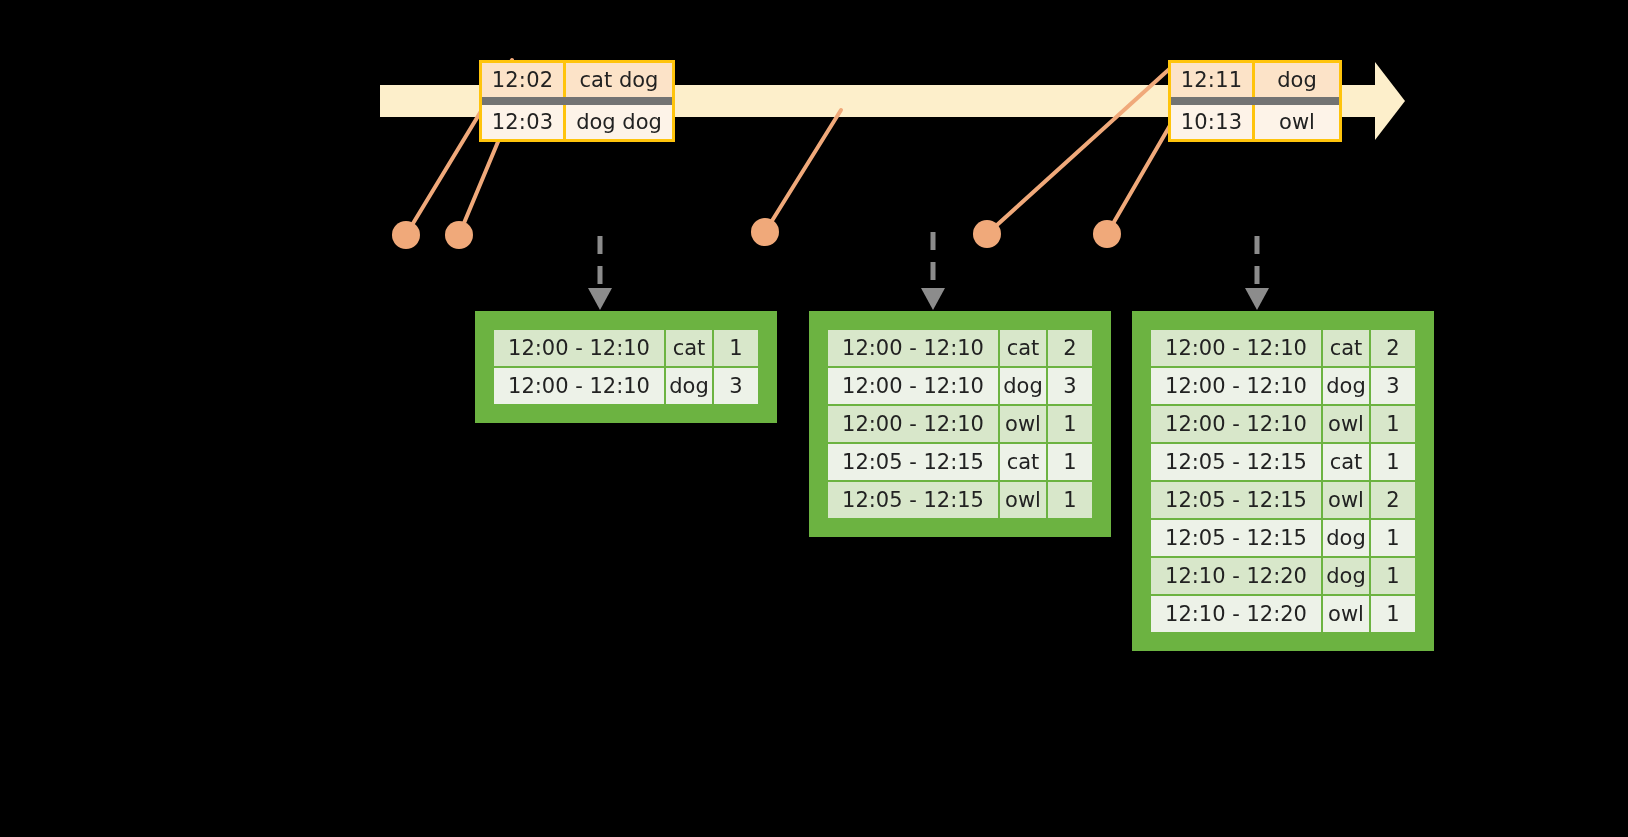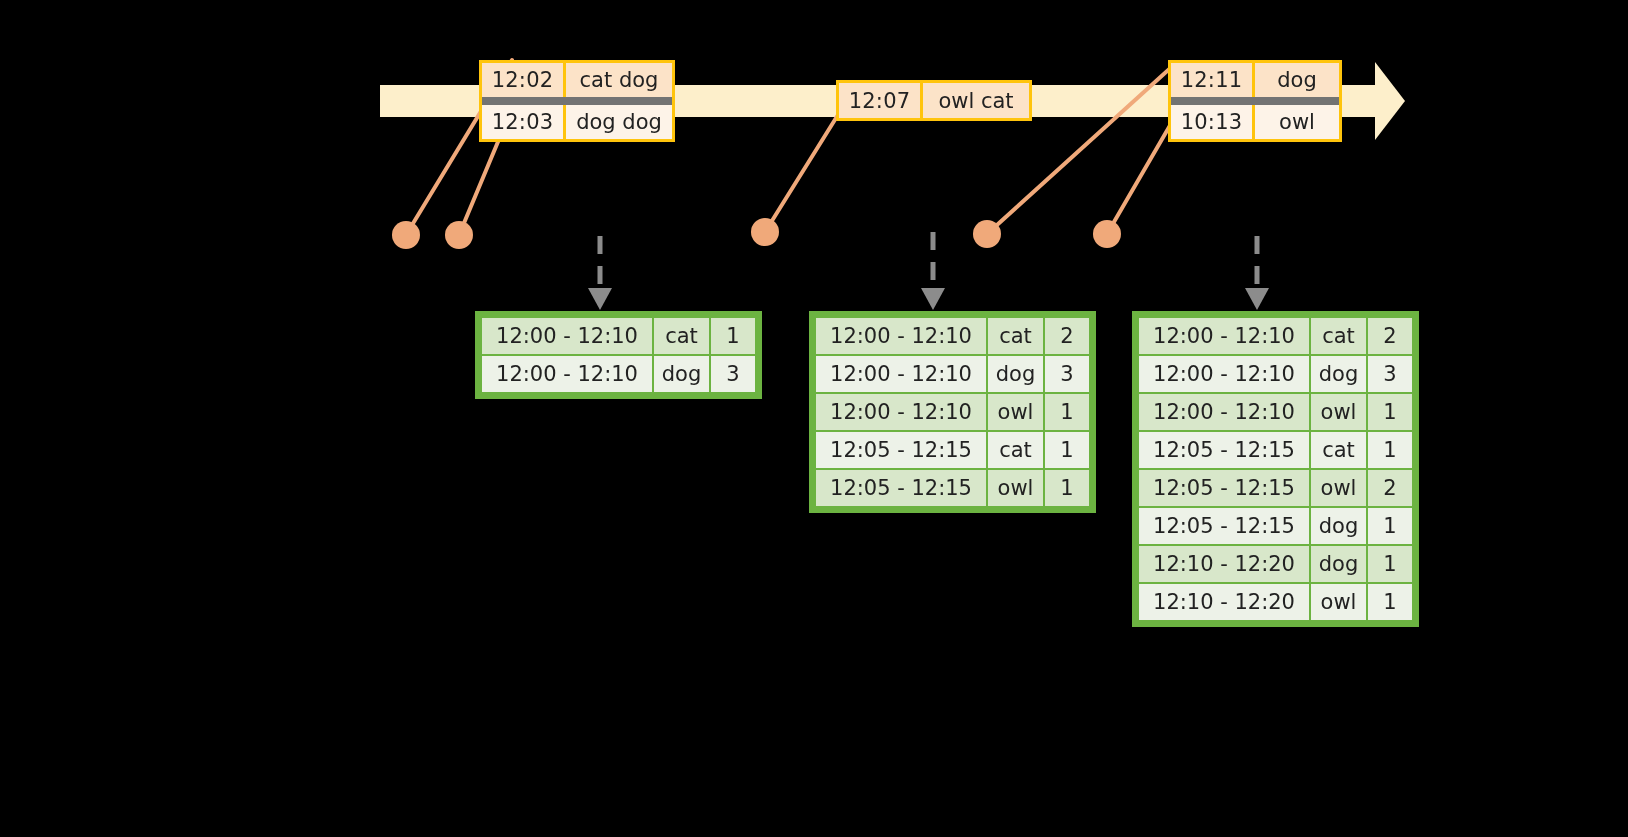--- a/index.html
+++ b/index.html
@@ -74,39 +74,39 @@
 
   
   .result-table {
     position: absolute;
     border: 3px solid #6CB341;
     box-sizing: border-box;
     background: #6CB341;
     display: flex;
     flex-direction: column;
     gap: 2px;
-    padding: 4px;
+    padding: 16px;
     z-index: 5;
   }
   .res-row {
     display: flex;
     flex-direction: row;
     gap: 2px;
     height: 36px;
   }
   .res-cell {
     box-sizing: border-box;
     display: flex;
     align-items: center;
     justify-content: center;
     font-size: 21px;
     color: #222222;
   }
   .res-window { width: 170px; }
-  .res-key    { width: 55px; }
+  .res-key    { width: 46px; }
   .res-count  { width: 44px; }
   .shade-a .res-cell { background: #D8E7CA; }
   .shade-b .res-cell { background: #EDF2E8; }
 
   
   .dot-hit {
     position: absolute;
     width: 28px;
     height: 28px;
     border-radius: 50%;
@@ -157,26 +157,20 @@
     <div class="event-row tone-a">
       <div class="event-time">12:02</div>
       <div class="event-words">cat dog</div>
     </div>
     <div class="event-row tone-b">
       <div class="event-time">12:03</div>
       <div class="event-words">dog dog</div>
     </div>
   </div>
 
-  <div class="event-box" style="left:836px; top:80px; width:196px; height:41px;">
-    <div class="event-row tone-a">
-      <div class="event-time">12:07</div>
-      <div class="event-words">owl cat</div>
-    </div>
-  </div>
 
   <div class="event-box" style="left:1168px; top:60px; width:174px; height:82px;justify-content:space-between;">
     <div class="event-row tone-a">
       <div class="event-time">12:11</div>
       <div class="event-words">dog</div>
     </div>
     <div class="event-row tone-b">
       <div class="event-time">10:13</div>
       <div class="event-words">owl</div>
     </div>

